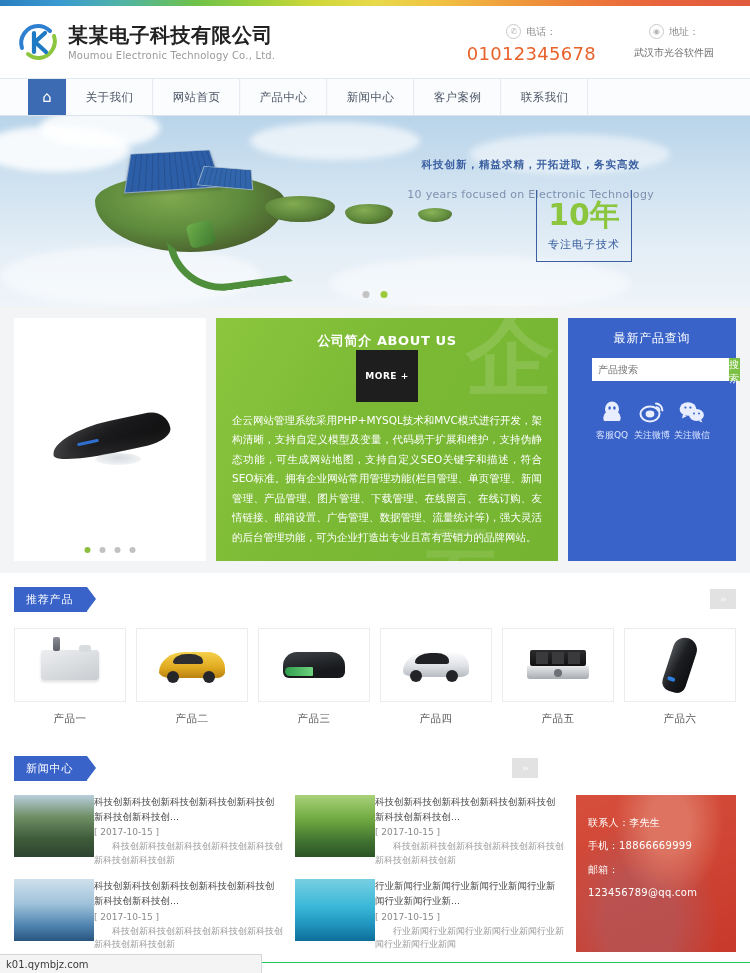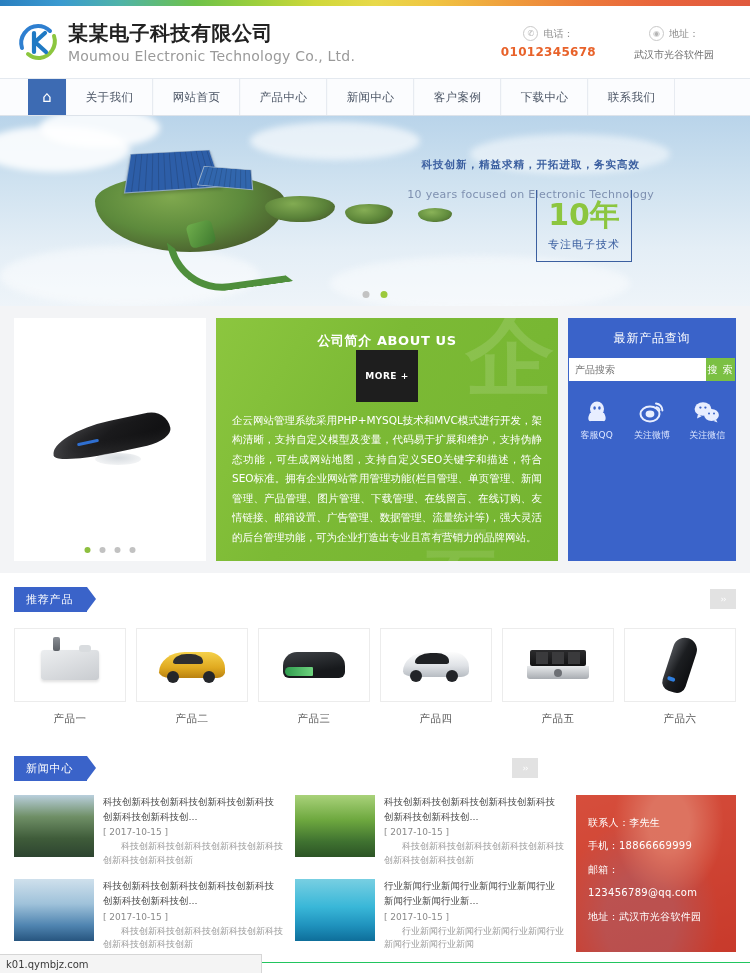--- a/index.html
+++ b/index.html
@@ -34,38 +34,38 @@
     width: 48px; height: 48px; position: relative; flex: none;
   }
   .logo-mark svg { display: block; }
   .logo-text { margin-left: 6px; }
   .logo-cn {
     font-size: 20px; font-weight: bold; color: #222;
     letter-spacing: 0.5px; line-height: 1.2;
     font-family: "DejaVu Sans", "Liberation Sans", sans-serif;
   }
   .logo-en {
-    font-size: 14px; color: #9a9a9a; margin-top: 3px;
+    font-size: 10px; color: #9a9a9a; margin-top: 3px;
     letter-spacing: 0.2px;
   }
   .header-contacts {
     margin-left: auto; display: flex; align-items: flex-start;
     gap: 38px; padding-right: 22px; padding-top: 4px;
   }
   .hc { text-align: center; }
   .hc-top { display: flex; align-items: center; justify-content: center; gap: 5px; }
   .hc-icon {
     width: 15px; height: 15px; border-radius: 50%;
     border: 1px solid #c9c9c9; display: flex;
     align-items: center; justify-content: center;
     color: #b5b5b5; font-size: 8px;
   }
   .hc-label { font-size: 10px; color: #8d8d8d; }
   .hc-value-phone {
-    font-size: 12px; color: #e8622a; font-weight: bold;
+    font-size: 18px; color: #e8622a; font-weight: normal;
     margin-top: 4px; letter-spacing: 0.3px;
   }
   .hc-value-addr { font-size: 10px; color: #6e6e6e; margin-top: 7px; }
 
   
   .nav {
     height: 38px; background: #fbfcfe;
     border-top: 1px solid #e4e9ef;
     border-bottom: 1px solid #dde3ea;
     display: flex; align-items: stretch;
@@ -236,21 +236,21 @@
     padding: 21px 9px; letter-spacing: 0.5px; font-weight: bold;
   }
   .about-body {
     margin-top: 9px; font-size: 10.5px; color: #ffffff;
     line-height: 1.85; position: relative; z-index: 2;
     text-align: justify;
   }
 
   .panel {
     width: 168px; background: #3a63c9;
-    padding: 12px 1px 10px;
+    padding: 12px 24px 10px;
     display: flex; flex-direction: column;
   }
   .panel-title {
     color: #fff; font-size: 12px; text-align: center;
     letter-spacing: 0.8px; margin-bottom: 11px;
   }
   .panel-search { display: flex; height: 23px; }
   .panel-search input {
     flex: 1; border: none; outline: none;
     font-size: 10px; padding: 0 6px; color: #555;
@@ -388,21 +388,21 @@
   .sh-scanner::after {
     content:""; position:absolute; left:4px; bottom:10px; width:8px; height:4px;
     background:#2f7fe0; border-radius:2px;
   }
 
   
   .sec-news { background: #fff; padding: 14px 14px 10px; }
   .news-wrap { display: flex; gap: 12px; margin-top: 14px; }
   .news-col { flex: 1; display: flex; flex-direction: column; gap: 12px; }
   .news-cols { flex: 1; display: flex; gap: 12px; }
-  .news-item { display: flex; gap: 9px; }
+  .news-item { display: flex; }
   .news-thumb {
     width: 80px; height: 62px; flex: none;
     background-size: cover; background-position: center;
   }
   .nt-mountain { background: linear-gradient(180deg,#b9cfdd 0%,#6f8f66 35%,#3f5c3a 70%,#2d4430 100%); }
   .nt-forest { background: linear-gradient(180deg,#a9d27a 0%,#6ea83f 40%,#3f7230 75%,#2c5425 100%); }
   .nt-ice { background: linear-gradient(180deg,#cfe0ec 0%,#9fc2da 40%,#4f84b0 75%,#27557f 100%); }
   .nt-sea { background: linear-gradient(180deg,#78cfe2 0%,#39b7d8 45%,#1f92bd 75%,#0e6e9a 100%); }
   .news-body { flex: 1; min-width: 0; }
   .news-title {
@@ -499,21 +499,20 @@
   </div>
 </div>
 
 <div class="nav">
   <div class="nav-home">⌂</div>
   <div class="nav-item">关于我们</div>
   <div class="nav-item">网站首页</div>
   <div class="nav-item">产品中心</div>
   <div class="nav-item">新闻中心</div>
   <div class="nav-item">客户案例</div>
-  <div class="nav-item">下载中心</div>
   <div class="nav-item">联系我们</div>
 </div>
 
 <div class="banner">
   <div class="cloud" style="left:-20px;top:10px;width:150px;height:46px;"></div>
   <div class="cloud" style="left:40px;top:-8px;width:120px;height:40px;"></div>
   <div class="cloud" style="left:250px;top:6px;width:170px;height:38px;opacity:.75;"></div>
   <div class="cloud" style="left:470px;top:18px;width:200px;height:40px;opacity:.6;"></div>
   <div class="cloud" style="left:0px;top:130px;width:260px;height:60px;opacity:.55;"></div>
   <div class="cloud" style="left:330px;top:140px;width:300px;height:55px;opacity:.5;"></div>
@@ -711,21 +710,20 @@
       </div>
     </div>
 
     <div class="contact-card">
       <div class="cc-photo"></div>
       <div class="cc-overlay"></div>
       <div class="cc-lines">
         <div class="cc-line">联系人：李先生</div>
         <div class="cc-line">手机：18866669999</div>
         <div class="cc-line">邮箱：123456789@qq.com</div>
-        <div class="cc-line">地址：武汉市光谷软件园</div>
       </div>
     </div>
   </div>
 </div>
 
 <div class="sec-links">
   <div class="tag">友情链接</div>
   <div class="link-item">百度</div>
 </div>
 

